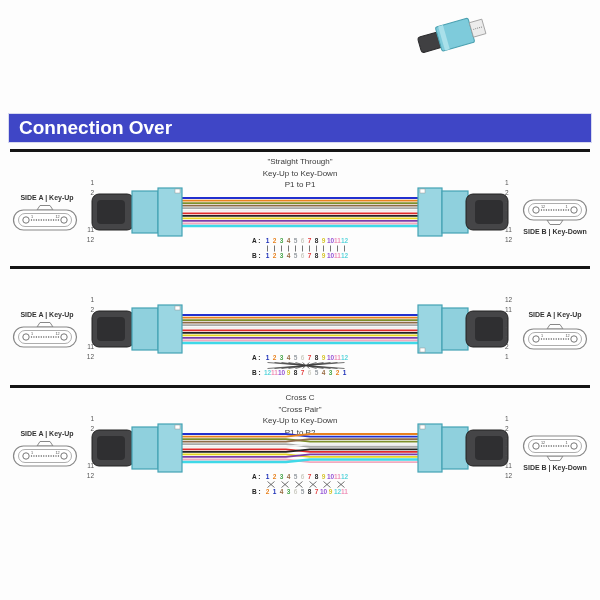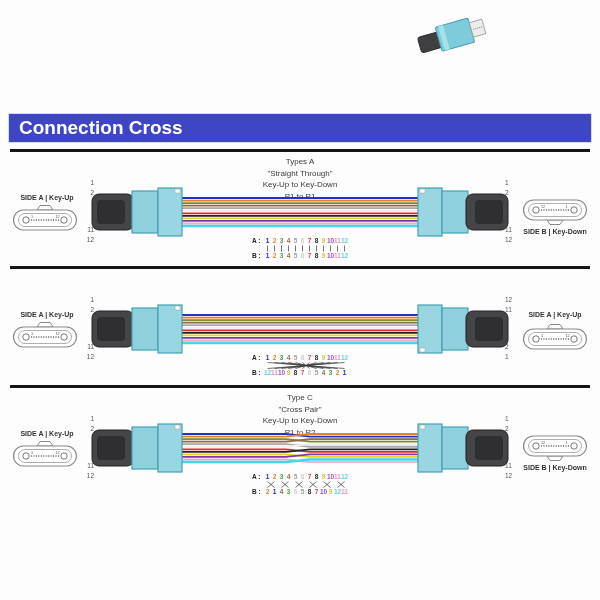--- a/index.html
+++ b/index.html
@@ -42,30 +42,29 @@
     <g transform="rotate(-16 42 33)">
       <rect x="8" y="26" width="22" height="16" rx="3" fill="#404042" stroke="#2b2b2d" stroke-width="1"></rect>
       <rect x="28" y="21" width="34" height="25" rx="2" fill="#7ecbdb" stroke="#4aa0b0" stroke-width="1"></rect>
       <rect x="31" y="21" width="5" height="25" fill="#a9e0ea"></rect>
       <rect x="62" y="26" width="13" height="15" fill="#ececec" stroke="#9a9a9a" stroke-width="0.8"></rect>
       <line x1="64" y1="33.5" x2="73" y2="33.5" stroke="#8a8a8a" stroke-width="1" stroke-dasharray="1,1"></line>
     </g>
   </svg>
 
   <div class="banner">
-    <span>Connection Cross</span>
+    <span>Connection Over</span>
   </div>
 
   <div class="rule" style="top:149px"></div>
   <div class="rule" style="top:266px"></div>
   <div class="rule" style="top:385px"></div>
 
   <div class="panel" style="top:152px">
     <div class="titles">
-      <div class="title-line">Types A</div>
       <div class="title-line">"Straight Through"</div>
       <div class="title-line">Key-Up to Key-Down</div>
       <div class="title-line">P1 to P1</div>
     </div>
     <div class="side-label left lbl-above">SIDE A | Key-Up</div>
     <div class="face left"><svg width="66" height="36" viewBox="0 0 66 36">
     <polygon points="25,8 28,3.5 38,3.5 41,8" fill="#fff" stroke="#888" stroke-width="1"></polygon>
     <rect x="1.5" y="8" width="63" height="20" rx="10" fill="#fff" stroke="#888" stroke-width="1.2"></rect>
     <rect x="6.5" y="11.5" width="53" height="13" rx="6.5" fill="#fff" stroke="#999" stroke-width="0.8"></rect>
     <circle cx="14" cy="18" r="3.2" fill="#fff" stroke="#777" stroke-width="1"></circle>
@@ -279,21 +278,21 @@
           <line x1="80.5" y1="0.5" x2="3.5" y2="6.5" stroke="#3a3a3a" stroke-width="0.7"></line>
         </svg>
       <div class="map-row">
         <span class="map-label">B :</span><span><span class="digit" style="color: rgb(92, 214, 220);">12</span><span class="digit" style="color: rgb(239, 147, 185);">11</span><span class="digit" style="color: rgb(150, 87, 214);">10</span><span class="digit" style="color: rgb(214, 198, 46);">9</span><span class="digit" style="color: rgb(43, 43, 43);">8</span><span class="digit" style="color: rgb(226, 61, 61);">7</span><span class="digit" style="color: rgb(207, 207, 198);">6</span><span class="digit" style="color: rgb(154, 160, 166);">5</span><span class="digit" style="color: rgb(150, 104, 63);">4</span><span class="digit" style="color: rgb(74, 166, 78);">3</span><span class="digit" style="color: rgb(232, 130, 30);">2</span><span class="digit" style="color: rgb(28, 47, 184);">1</span></span>
       </div>
     </div>
   </div>
 
   <div class="panel" style="top:388px">
     <div class="titles">
-      <div class="title-line">Type C</div>
+      <div class="title-line">Cross C</div>
       <div class="title-line">"Cross Pair"</div>
       <div class="title-line">Key-Up to Key-Down</div>
       <div class="title-line">P1 to P2</div>
     </div>
     <div class="side-label left lbl-above">SIDE A | Key-Up</div>
     <div class="face left"><svg width="66" height="36" viewBox="0 0 66 36">
     <polygon points="25,8 28,3.5 38,3.5 41,8" fill="#fff" stroke="#888" stroke-width="1"></polygon>
     <rect x="1.5" y="8" width="63" height="20" rx="10" fill="#fff" stroke="#888" stroke-width="1.2"></rect>
     <rect x="6.5" y="11.5" width="53" height="13" rx="6.5" fill="#fff" stroke="#999" stroke-width="0.8"></rect>
     <circle cx="14" cy="18" r="3.2" fill="#fff" stroke="#777" stroke-width="1"></circle>

